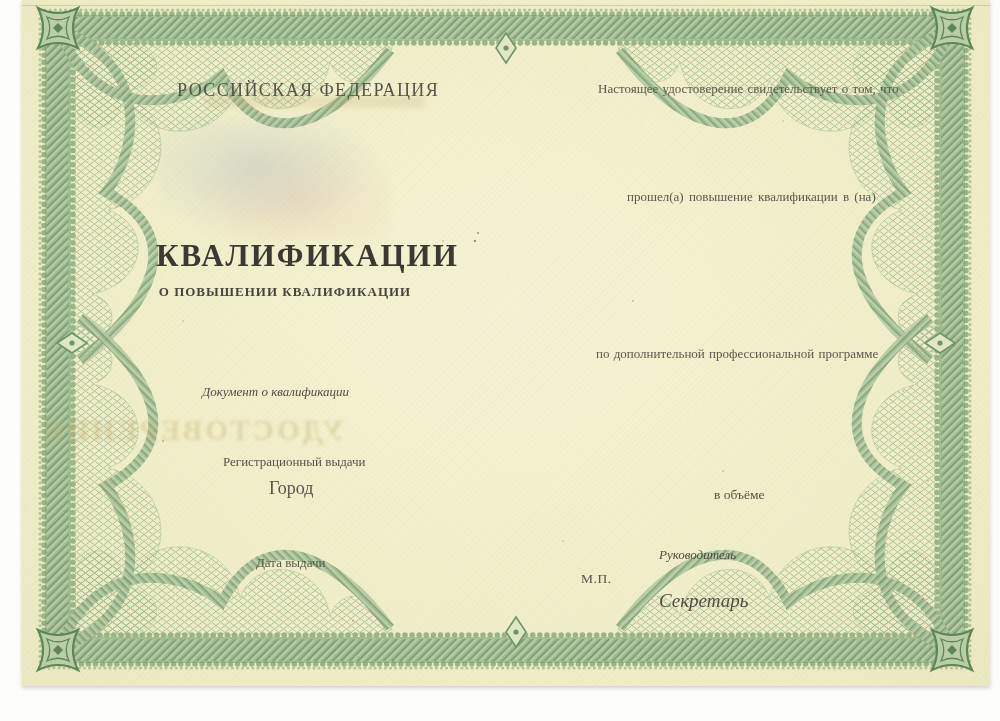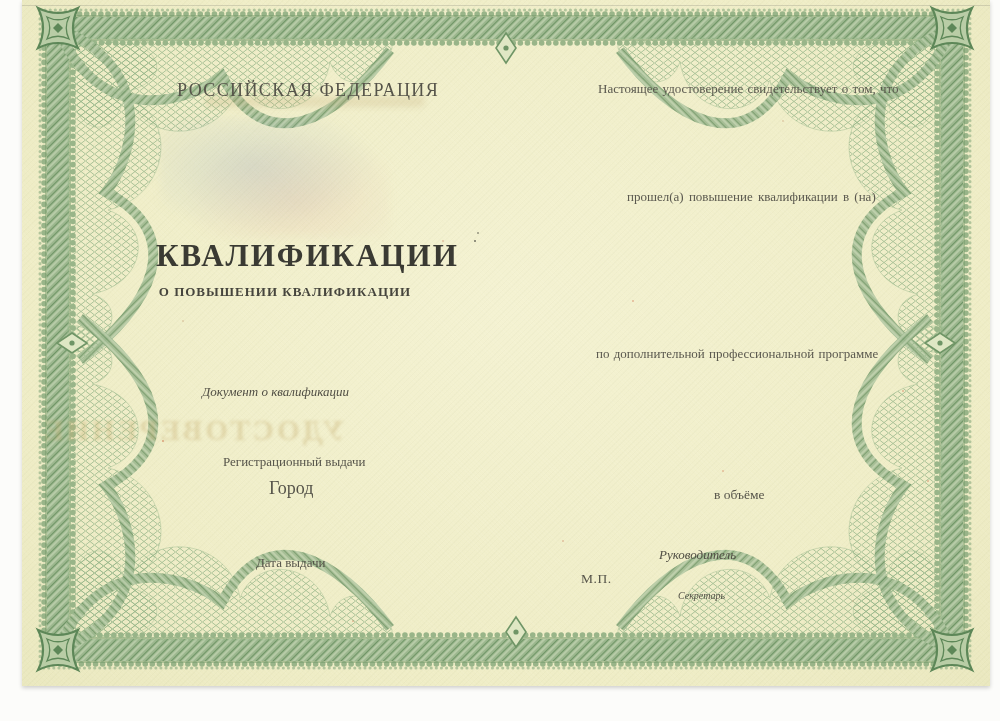--- a/index.html
+++ b/index.html
@@ -50,21 +50,21 @@
   .subtitle{left:156px;top:284px;width:258px;text-align:center;font-size:13px;
     font-weight:bold;letter-spacing:1px;color:#46453d;}
   .doc-type{left:202px;top:384px;font-size:13px;font-style:italic;color:#504e44;}
   .program{left:596px;top:346px;font-size:13px;color:#5a584e;word-spacing:1px;}
   .reg{left:223px;top:454px;font-size:13px;color:#56544a;}
   .volume{left:714px;top:487px;font-size:13.5px;color:#56544a;}
   .city{left:269px;top:478px;font-size:18px;color:#56544a;}
   .date{left:256px;top:555px;font-size:13px;color:#56544a;}
   .seal{left:581px;top:571px;font-size:13.5px;color:#56544a;letter-spacing:.5px;}
   .head{left:659px;top:547px;font-size:13px;font-style:italic;color:#504e44;}
-  .secretary{left:659px;top:590px;font-size:10px;font-style:italic;color:#504e44;margin-left:19px;}
+  .secretary{left:659px;top:590px;font-size:19px;font-style:italic;color:#504e44;}
   .watermark{left:132px;top:414px;width:212px;font-size:29px;font-weight:bold;
     letter-spacing:3px;color:rgba(200,175,115,.38);transform:scaleX(-1);
     filter:blur(1.6px);}
   svg.border-svg{position:absolute;left:0;top:0;}
   .net-fill{fill:url(#net);fill-opacity:.85;stroke:#9ab88c;stroke-width:.8;stroke-opacity:.55;}
   .ribbon{fill:none;stroke:url(#weave);stroke-width:10;opacity:.88;}
 </style>
 </head>
 <body>
 

